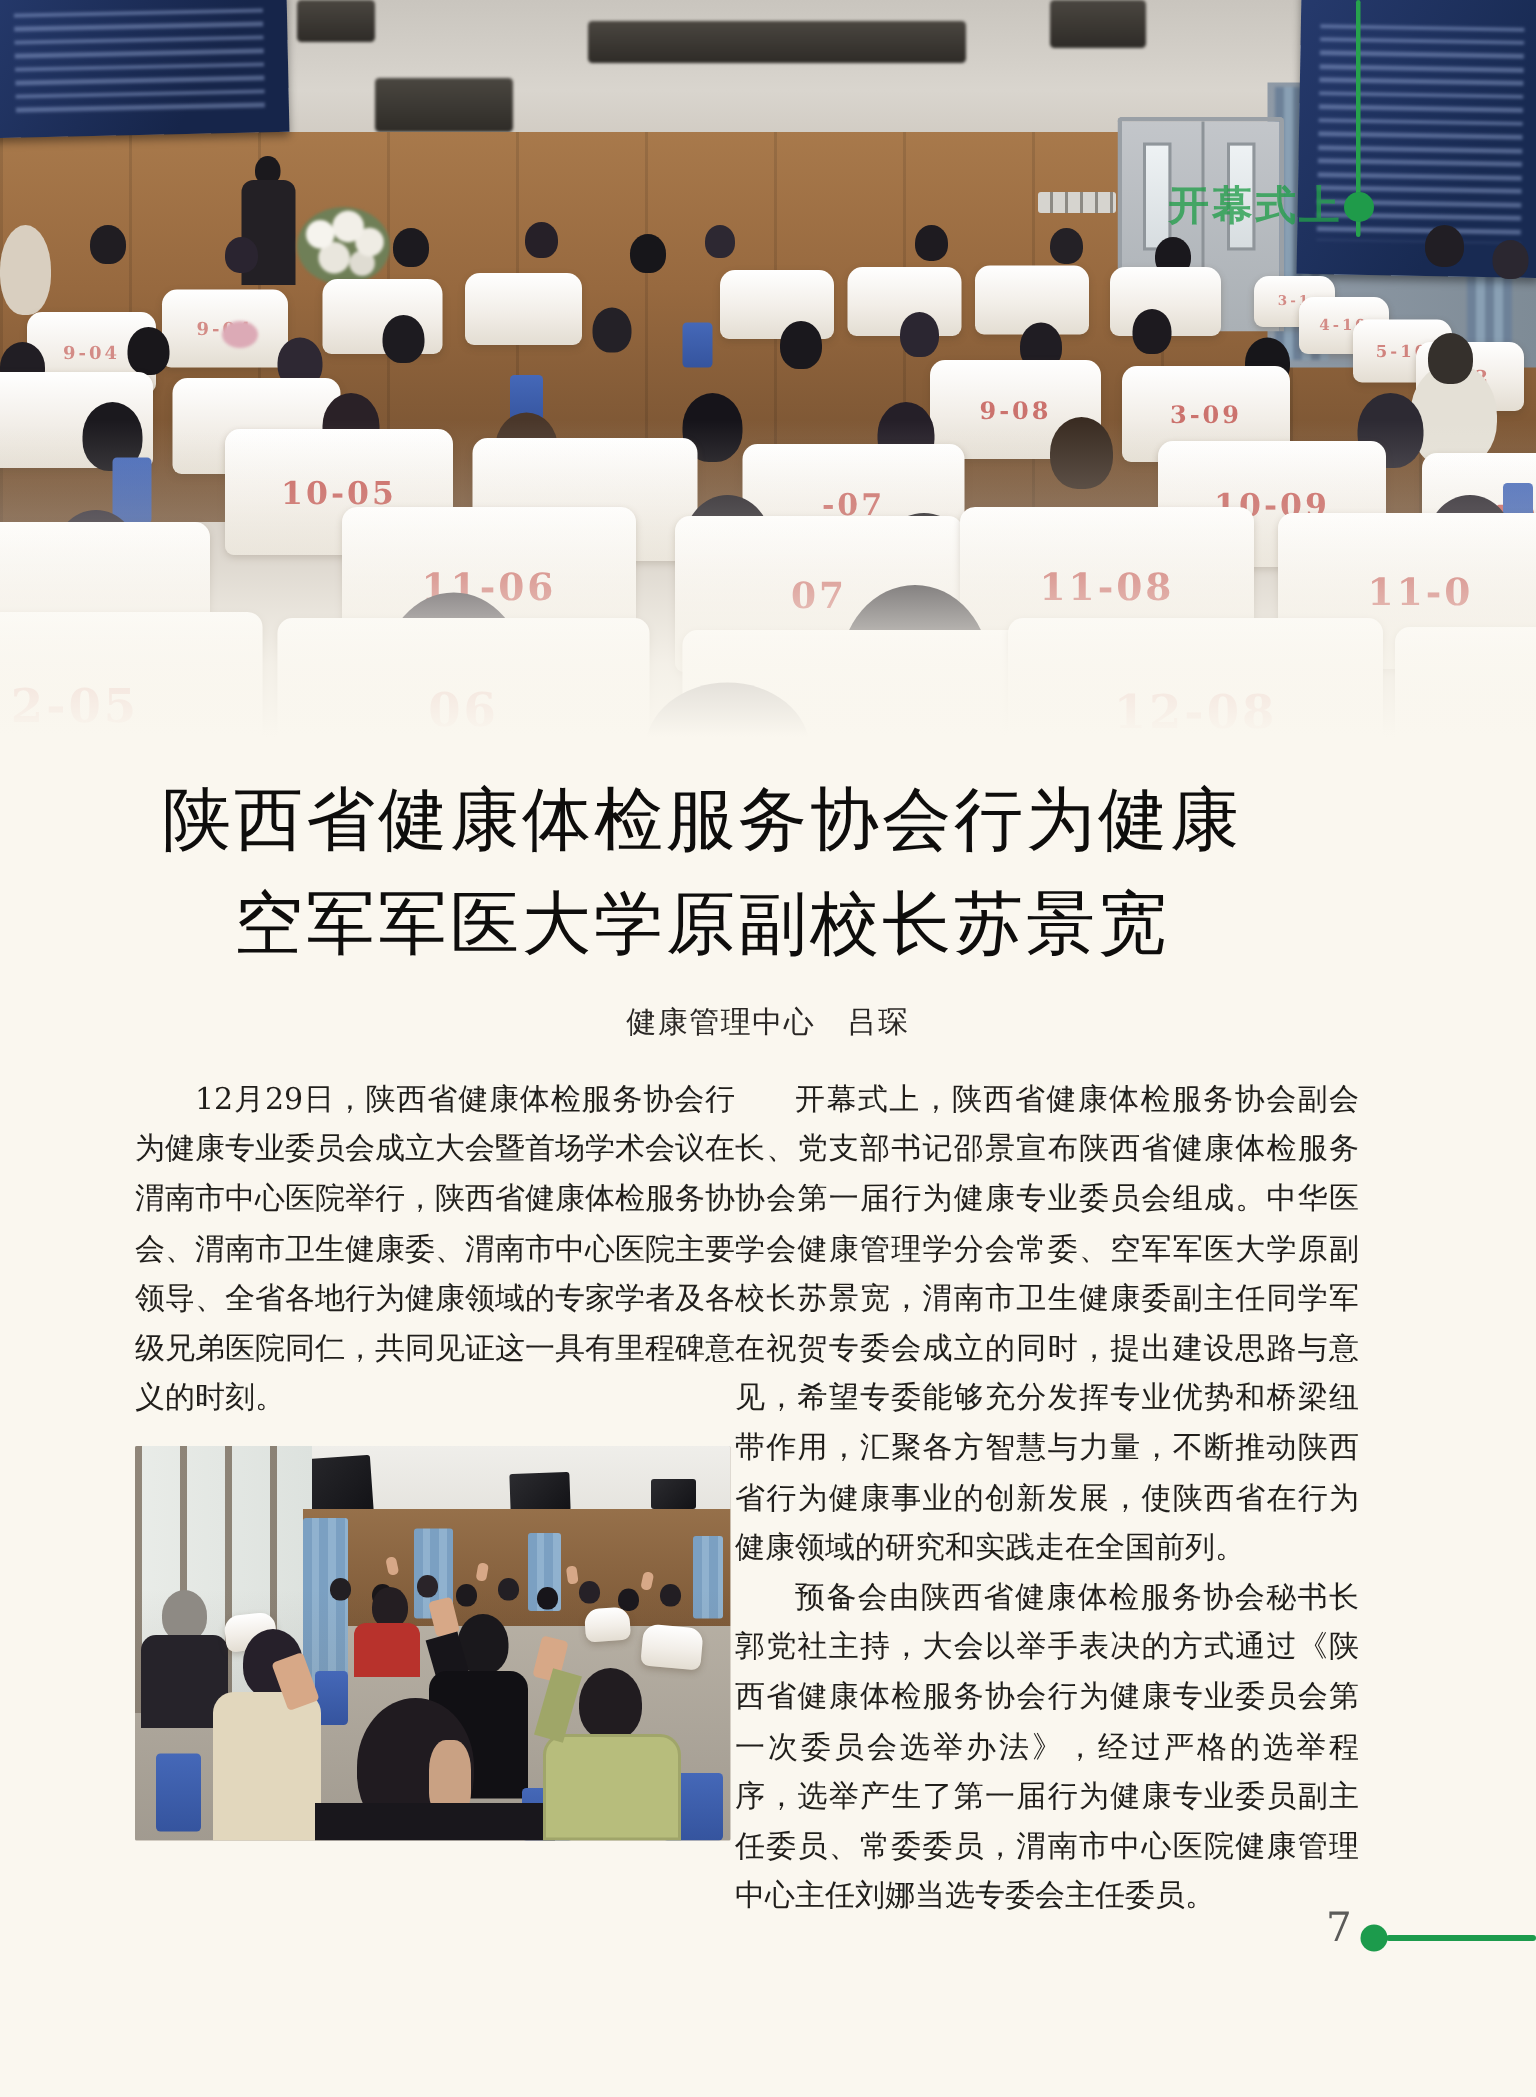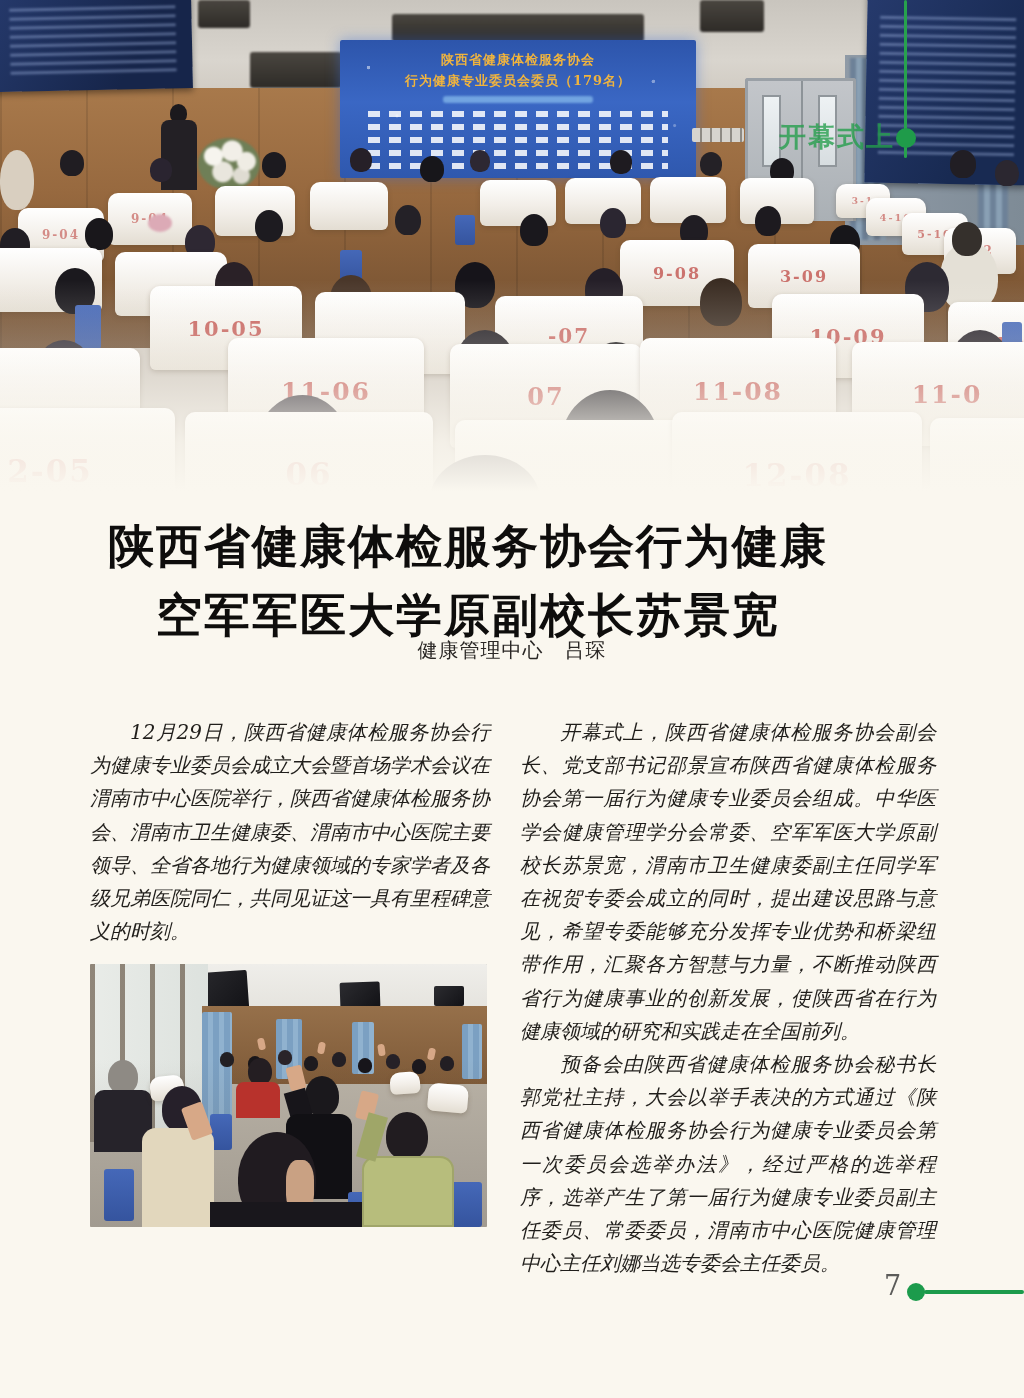--- a/index.html
+++ b/index.html
@@ -37,24 +37,24 @@
   .chair .n{color:#bf4a45;font-weight:bold;letter-spacing:2px;white-space:nowrap;}
   .head{position:absolute;border-radius:50% 50% 44% 44%;}
   .bseat{position:absolute;background:linear-gradient(180deg,#4568b8,#35549e);border-radius:3px;}
   .hand{position:absolute;background:#d7a887;border-radius:3px;}
   .hero-fade{left:0;top:280px;width:1024px;height:220px;background:linear-gradient(180deg,rgba(250,247,239,0) 0%,rgba(250,247,239,.35) 42%,rgba(250,247,239,.85) 74%,#faf7ef 96%);}
   
   .focus-vline{position:absolute;left:904px;top:0;width:3px;height:158px;background:#27a24d;border-radius:2px;}
   .focus-dot{position:absolute;left:896px;top:128px;width:20px;height:20px;border-radius:50%;background:#1f9b4a;}
   .focus-text{position:absolute;left:779px;top:119px;font-size:27px;letter-spacing:2px;color:rgba(34,158,74,.78);font-weight:bold;filter:blur(.4px);}
   
-  .title-block{position:absolute;left:0;top:512px;width:936px;text-align:center;color:#0e0d0c;font-weight:bold;}
+  .title-block{position:absolute;left:0;top:512px;width:936px;text-align:center;color:#0e0d0c;font-weight:normal;}
   .t1,.t2{font-size:46px;line-height:69px;letter-spacing:2px;}
-  .byline{position:absolute;left:0;top:637px;width:1024px;text-align:center;font-size:20px;color:#2a2725;letter-spacing:1px;}
-  .columns{position:absolute;left:90px;top:716px;width:846px;display:flex;gap:30px;font-style:italic;}
+  .byline{position:absolute;left:0;top:668px;width:1024px;text-align:center;font-size:20px;color:#2a2725;letter-spacing:1px;}
+  .columns{position:absolute;left:90px;top:716px;width:846px;display:flex;}
   .col{color:#201e1b;font-size:20px;line-height:33.2px;text-align:justify;text-justify:inter-ideograph;}
   .col p{margin:0;text-indent:2em;}
   .col-left{width:400px;}
   .col-right{width:416px;}
   
   .inset{position:relative;width:397px;height:263px;margin-top:16px;overflow:hidden;background:#b9b2a6;border-radius:1px;}
   .i-ceiling{left:0;top:0;width:397px;height:60px;background:linear-gradient(180deg,#efeeea,#e2e0da);}
   .i-tv{background:linear-gradient(135deg,#2c2c30,#121216);border-radius:2px;}
   .i-win{left:0;top:0;width:118px;height:178px;background:linear-gradient(90deg,#e9ece8,#dde2de);}
   .i-win:after{content:"";position:absolute;inset:0;background:repeating-linear-gradient(90deg,rgba(70,50,30,.55) 0 5px,rgba(255,255,255,0) 5px 30px);}
@@ -82,31 +82,20 @@
     <div class="abs curtR" style="left:850px;top:58px;width:36px;height:182px;"></div>
     <div class="abs curtR" style="left:978px;top:70px;width:30px;height:160px;"></div>
 
     <div class="abs tvL">
         <div class="tvtxt"></div>
       </div>
     <div class="abs tvR">
         <div class="tvtxt"></div>
       </div>
 
-    <div class="abs screen">
-      <div class="sparkle"></div>
-      <div class="s-line1">陕西省健康体检服务协会</div>
-      <div class="s-line2">行为健康专业委员会委员（179名）</div>
-      <div class="s-sub"></div>
-      <div class="s-row"></div>
-      <div class="s-row"></div>
-      <div class="s-row"></div>
-      <div class="s-row"></div>
-      <div class="s-row"></div>
-    </div>
 
     <div class="abs door">
       <span class="dwin" style="left:14px;"></span>
       <span class="dwin" style="left:70px;"></span>
     </div>
     <div class="abs switches"></div>
 
     <i class="head" style="left:170px;top:104px;width:17px;height:19px;background:#1b191d;"></i>
     <div class="abs" style="left:161px;top:120px;width:36px;height:70px;background:#232025;border-radius:8px 8px 0 0;"></div>
     <div class="abs" style="left:198px;top:138px;width:62px;height:52px;border-radius:50%;background:

